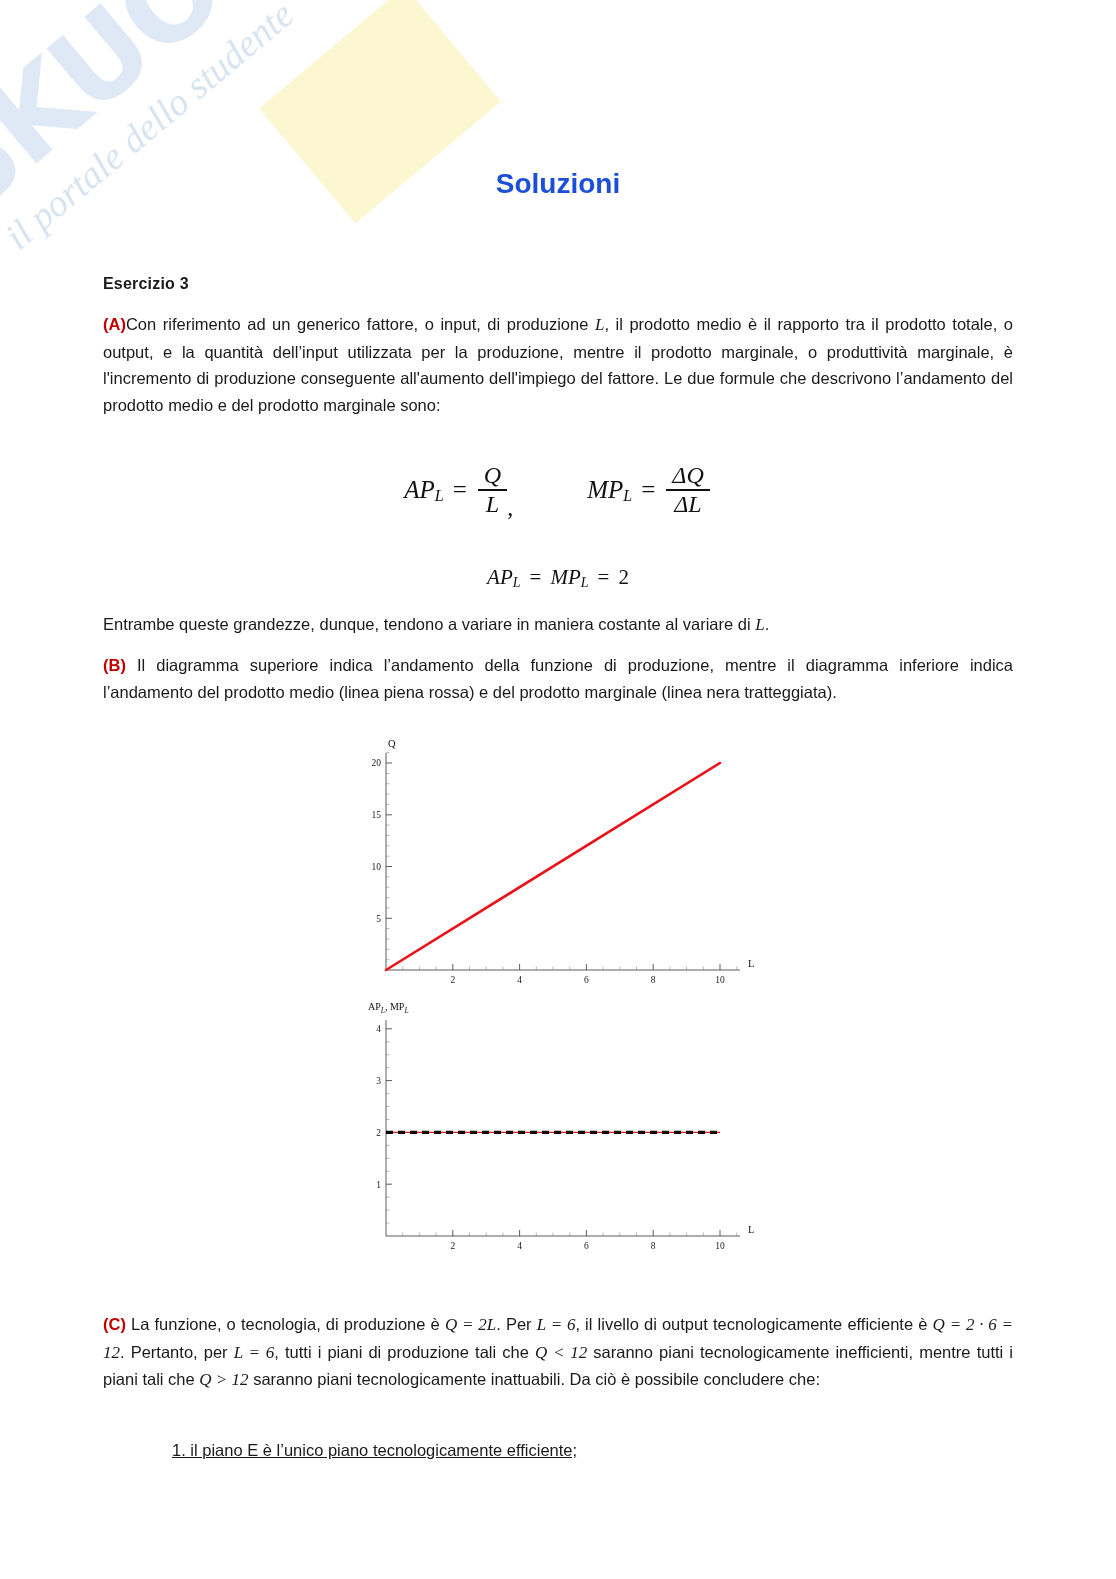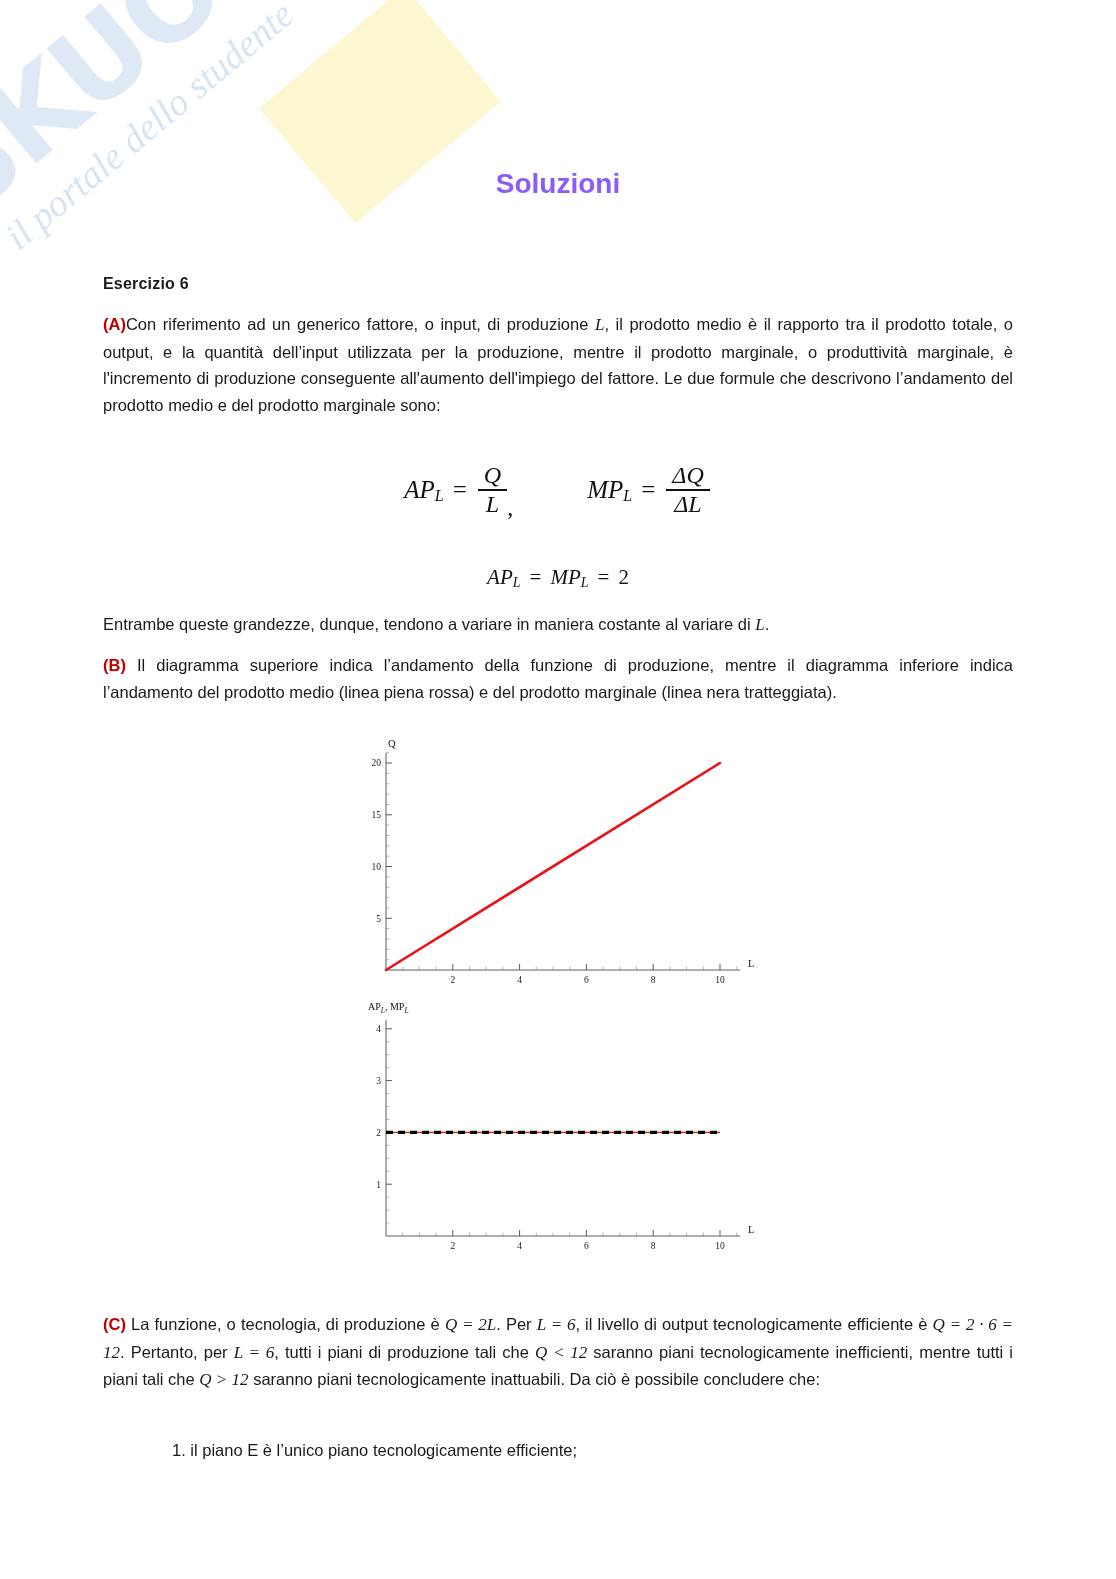--- a/index.html
+++ b/index.html
@@ -65,21 +65,21 @@
     opacity: 0.95;
   }
 
   
   .content {
     position: relative;
     z-index: 2;
   }
   .doc-title {
     text-align: center;
-    color: #8b5cf6;
+    color: #1d4ed8;
     font-weight: bold;
     font-size: 28px;
     margin: 0;
     padding-top: 168px;
     letter-spacing: 0px;
   }
   .section-head {
     position: absolute;
     left: 103px;
     top: 275px;
@@ -198,21 +198,21 @@
     <div class="wm-rot">
       <div class="wm-brand"><span>SKUOLA</span></div>
       <div class="wm-tag">il portale dello studente</div>
     </div>
   </div>
 
   <div class="content">
 
     <div class="doc-title">Soluzioni</div>
 
-    <div class="section-head">Esercizio 6</div>
+    <div class="section-head">Esercizio 3</div>
 
     <div class="para" style="top:311px;">
       <span class="lbl">(A)</span><span>Con riferimento ad un generico fattore, o input, di produzione </span><span class="mathit">L</span><span>, il prodotto medio è il rapporto tra il prodotto totale, o </span><span class="it">output</span><span>, e la quantità dell’input utilizzata per la produzione, mentre il prodotto marginale, o </span><span class="it">produttività</span><span> marginale, è l'incremento di produzione conseguente all'aumento dell'impiego del fattore. Le due formule che descrivono l’andamento del prodotto medio e del prodotto marginale sono:</span>
     </div>
 
     <div class="formula" style="top:463px;">
       <span class="frm-row">
         <span class="frm-item">
             <span>AP</span>
             <span class="sub">L</span>
@@ -422,16 +422,16 @@
 
         <line x1="38" y1="144.4" x2="372" y2="144.4" stroke="#000000" stroke-width="3.4" stroke-dasharray="7 5"></line>
       </svg>
     </div>
 
     <div class="para" style="top:1311px;">
       <span class="lbl">(C)</span>
       <span>La funzione, o </span><span class="it">tecnologia</span><span>, di produzione è </span><span class="mathit">Q = 2L</span><span>. Per </span><span class="mathit">L = 6</span><span>, il livello di output tecnologicamente efficiente è </span><span class="mathit">Q = 2 · 6 = 12</span><span>. Pertanto, per </span><span class="mathit">L = 6</span><span>, tutti i piani di produzione tali che </span><span class="mathit">Q &lt; 12</span><span> saranno piani tecnologicamente inefficienti, mentre tutti i piani tali che </span><span class="mathit">Q &gt; 12</span><span> saranno piani tecnologicamente inattuabili. Da ciò è possibile concludere che:</span>
     </div>
 
-    <div class="list-item" style="top:1437px;">1. il piano E è l’unico piano tecnologicamente efficiente;</div>
+    <div class="list-item" style="top:1437px;text-decoration:underline;">1. il piano E è l’unico piano tecnologicamente efficiente;</div>
 
   </div>
 </div>
 
 </body></html>

